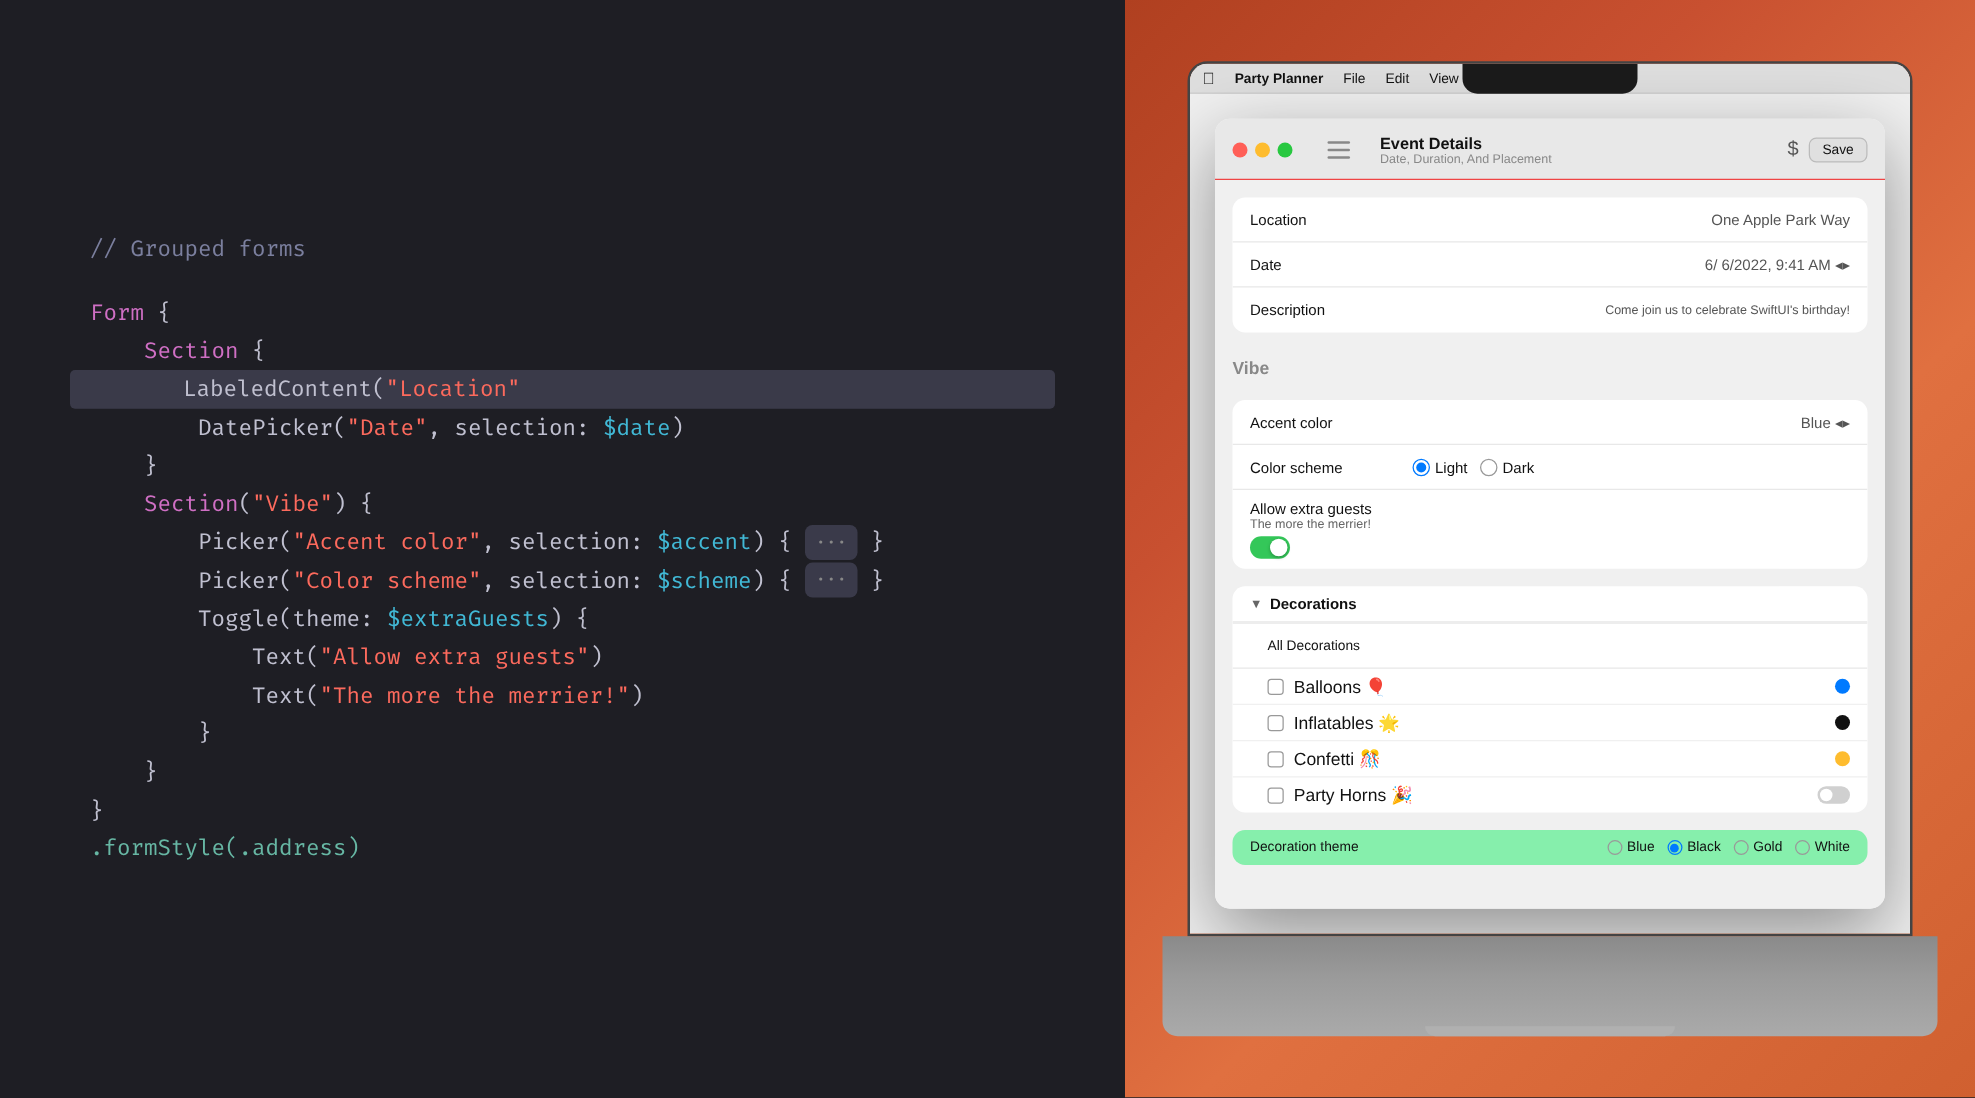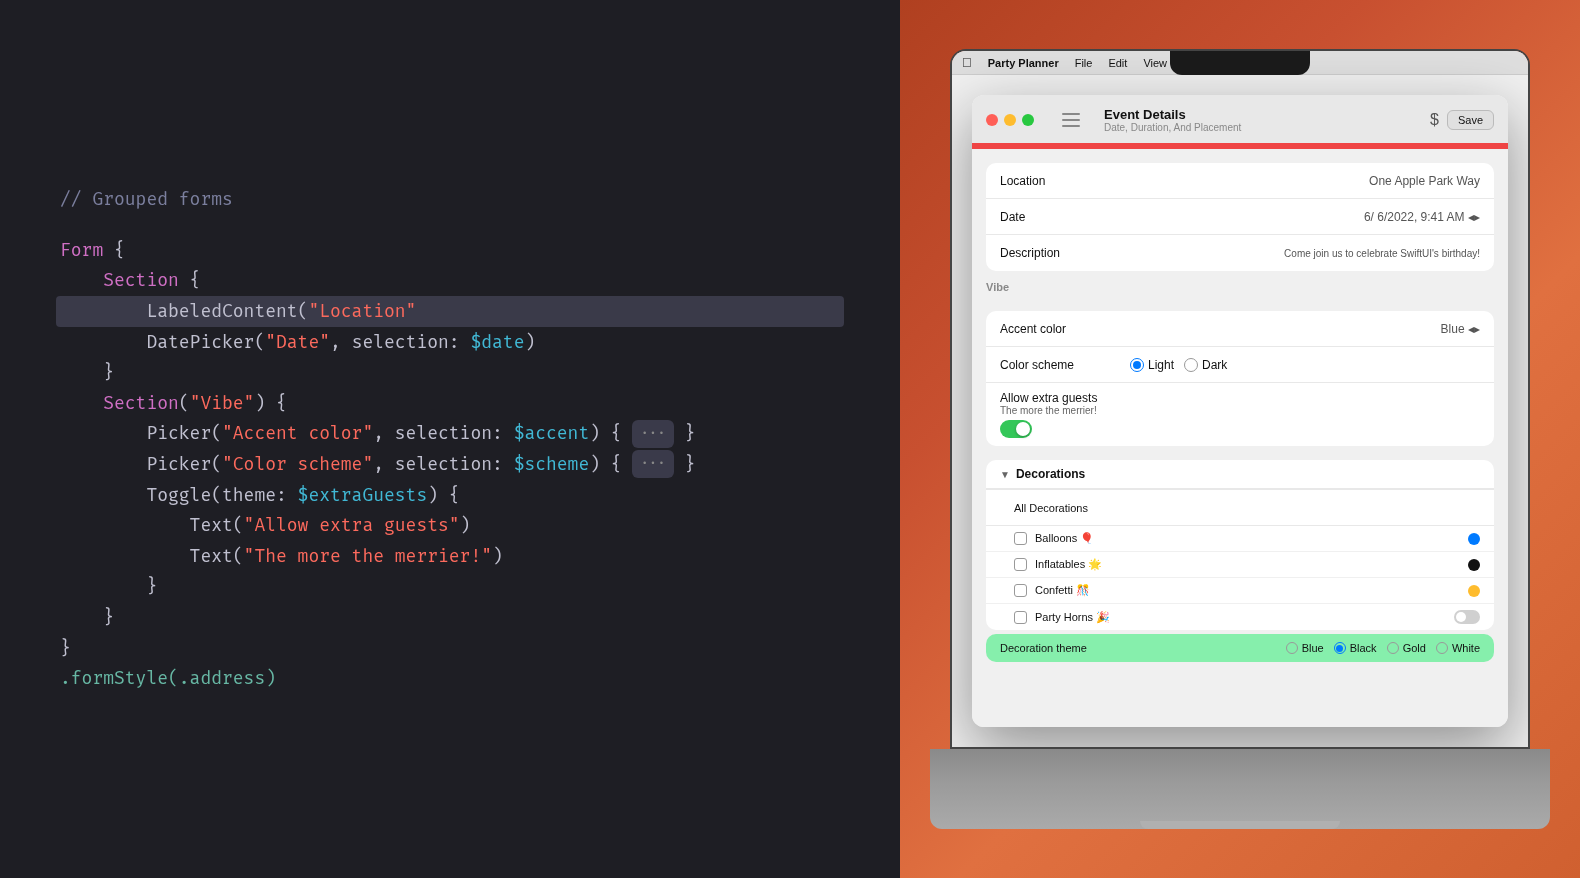--- a/index.html
+++ b/index.html
@@ -18,21 +18,21 @@
       padding: 40px 60px;
       display: flex;
       flex-direction: column;
       justify-content: center;
     }
     .code-block {
       font-family: 'SF Mono', 'Fira Mono', 'Menlo', monospace;
       font-size: 18px;
       line-height: 1.7;
     }
-    .line { display: flex; align-items: center; white-space: pre; }
+    .line { display: flex; align-items: center; white-space: pre; margin-left: 12px; }
     .line.highlighted {
       background: rgba(100, 100, 130, 0.4);
       border-radius: 4px;
       padding: 0 4px;
       margin: 0 -4px;
     }
     .c-comment { color: #7b7f9e; }
     .c-keyword { color: #cf6fc4; }
     .c-string { color: #fc6a5d; }
     .c-variable { color: #41b8d5; }
@@ -144,21 +144,21 @@
       flex-direction: column;
     }
 
     
     .titlebar {
       background: #e8e8e8;
       padding: 12px 14px 10px;
       display: flex;
       align-items: center;
       gap: 24px;
-      border-bottom: 6px solid #ef4444;
+      border-bottom: 1px solid #ef4444;
       flex-shrink: 0;
     }
     .traffic-lights { display: flex; gap: 6px; align-items: center; }
     .tl { width: 12px; height: 12px; border-radius: 50%; }
     .tl-red { background: #ff5f57; }
     .tl-yellow { background: #febc2e; }
     .tl-green { background: #28c840; }
     .sidebar-toggle {
       width: 18px; height: 14px;
       display: flex; flex-direction: column; justify-content: space-between;
@@ -182,21 +182,21 @@
 
     
     .form-content {
       flex: 1;
       overflow-y: auto;
       background: #f0f0f0;
     }
 
     
     .form-section {
-      margin: 14px 14px 4px;
+      margin: 14px 14px 14px;
       background: white;
       border-radius: 10px;
       overflow: hidden;
     }
     .form-section:last-child { margin-bottom: 14px; }
 
     .form-row {
       display: flex;
       align-items: center;
       padding: 8px 14px;
@@ -213,21 +213,21 @@
     .row-value {
       flex: 1;
       font-size: 12px;
       color: #555;
       text-align: right;
     }
 
     
     .section-header {
       padding: 6px 14px 4px;
-      font-size: 11px;
+      font-size: 14px;
       color: #888;
       text-transform: none;
       font-weight: 600;
     }
 
     
     .toggle {
       width: 32px;
       height: 18px;
       border-radius: 9px;
@@ -281,21 +281,21 @@
       border-bottom: 1px solid #f0f0f0;
     }
     .decor-item:last-child { border-bottom: none; }
     .checkbox {
       width: 13px; height: 13px;
       border: 1.5px solid #999;
       border-radius: 3px;
       margin-right: 8px;
       flex-shrink: 0;
     }
-    .decor-name { font-size: 11px; color: #111; flex: 1; }
+    .decor-name { font-size: 14px; color: #111; flex: 1; }
     .color-dot {
       width: 12px; height: 12px;
       border-radius: 50%;
     }
     .small-toggle {
       width: 26px; height: 14px;
       border-radius: 7px;
       background: #d0d0d0;
       position: relative;
     }

